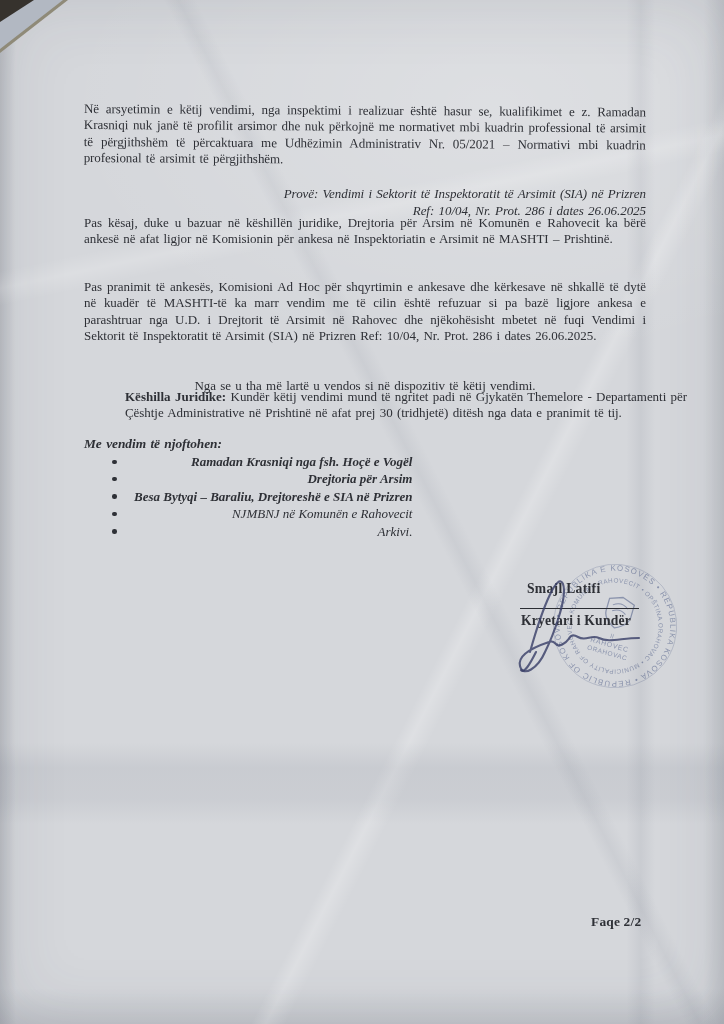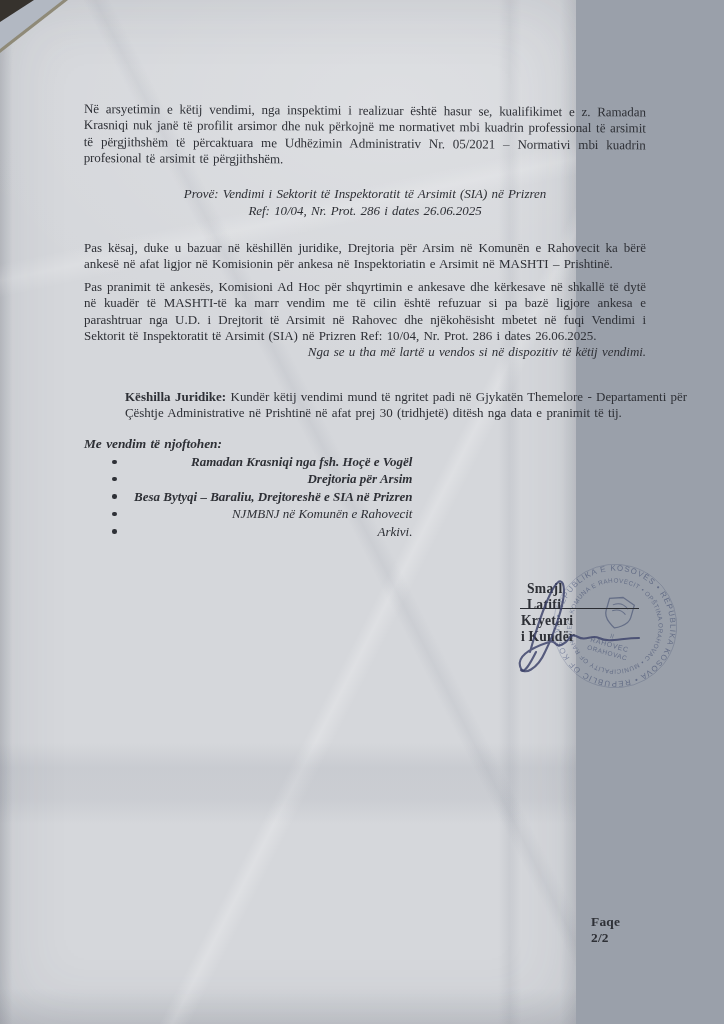--- a/index.html
+++ b/index.html
@@ -8,21 +8,21 @@
     --stamp:#5f6f9e;
     --signature:#3a4169;
   }
   html,body{margin:0;padding:0;}
   body{
     width:724px;height:1024px;overflow:hidden;
     font-family:"Liberation Serif","DejaVu Serif",serif;
     background:#9aa0aa;
   }
   .scan{
-    position:relative;width:576px;height:1024px;color:var(--ink);
+    position:relative;width:724px;height:1024px;color:var(--ink);
     background-color:var(--paper);
     background-image:
       radial-gradient(ellipse 620px 380px at 68% 10%, rgba(255,255,255,.20), transparent 70%),
       linear-gradient(180deg, transparent 72.5%, rgba(120,126,140,.13) 75%, rgba(120,126,140,.11) 78%, transparent 80.5%),
       linear-gradient(90deg, transparent 86.5%, rgba(118,124,138,.12) 88.5%, transparent 90.5%),
       linear-gradient(63deg, transparent 55%, rgba(120,126,140,.10) 56.2%, transparent 57.6%),
       linear-gradient(117deg, transparent 62%, rgba(255,255,255,.22) 63.2%, transparent 64.8%),
       linear-gradient(168deg, transparent 23%, rgba(255,255,255,.18) 24.5%, transparent 26%),
       linear-gradient(90deg, rgba(88,93,104,.20) 0%, transparent 2.2%),
       linear-gradient(0deg, rgba(104,110,122,.16) 0%, transparent 3.5%),
@@ -33,24 +33,24 @@
   .corner-edge{position:absolute;top:0;left:0;width:70px;height:56px;
     background:#8f8a78;clip-path:polygon(0 0,68px 0,0 53px);}
   .corner-wedge{position:absolute;top:0;left:0;width:66px;height:52px;
     background:#b2b8c2;clip-path:polygon(0 0,63px 0,0 49px);}
   .corner-dark{position:absolute;top:0;left:0;width:36px;height:24px;
     background:#36322d;clip-path:polygon(0 0,34px 0,0 22px);}
 
   .blk{position:absolute;left:84px;width:562px;font-size:13px;line-height:16.3px;
     text-align:justify;letter-spacing:-0.05px;word-spacing:1.1px;margin:0;}
   .p1{top:101px;transform:rotate(0.35deg);transform-origin:left top;}
-  .prove{top:186px;text-align:center;font-style:italic;line-height:16.5px;}
-  .p2{top:240px;}
+  .prove{top:186px;text-align:right;font-style:italic;line-height:16.5px;}
+  .p2{top:215px;}
   .p3{top:279px;}
-  .p4{top:344px;text-align:right;font-style:italic;}
+  .p4{top:378px;text-align:center;}
   .legal{top:389px;margin-left:41px;}
   .legal b{letter-spacing:0;}
   .notify-heading{top:436px;font-weight:bold;font-style:italic;text-align:left;font-size:13.4px;}
 
   .notify-list{position:absolute;left:112px;top:453px;margin:0;padding:0;list-style:none;}
   .notify-list li{position:relative;padding-left:22px;font-style:italic;font-size:13px;
     line-height:17.4px;color:var(--ink);text-align:right;}
   .notify-list li.strong{font-weight:bold;}
   .bullet-dot{position:absolute;left:0;top:6.5px;width:4.5px;height:4.5px;border-radius:50%;
     background:var(--ink);}

